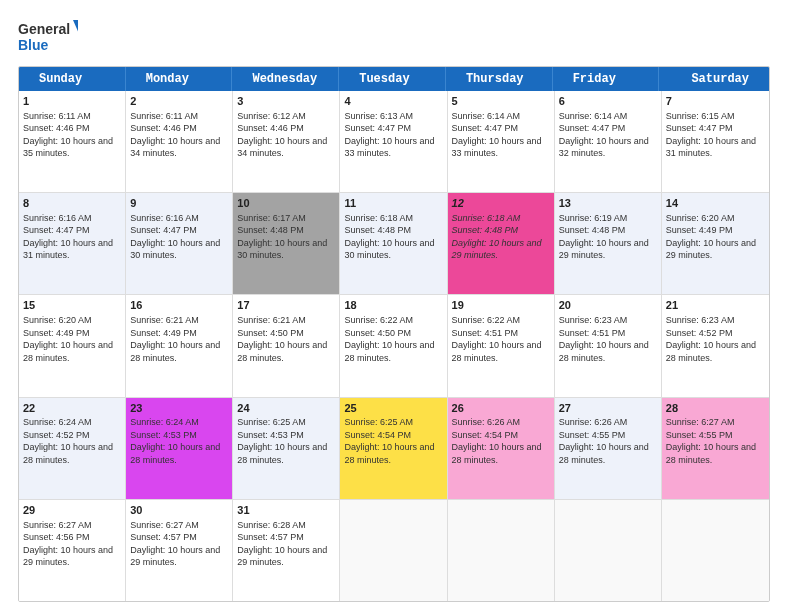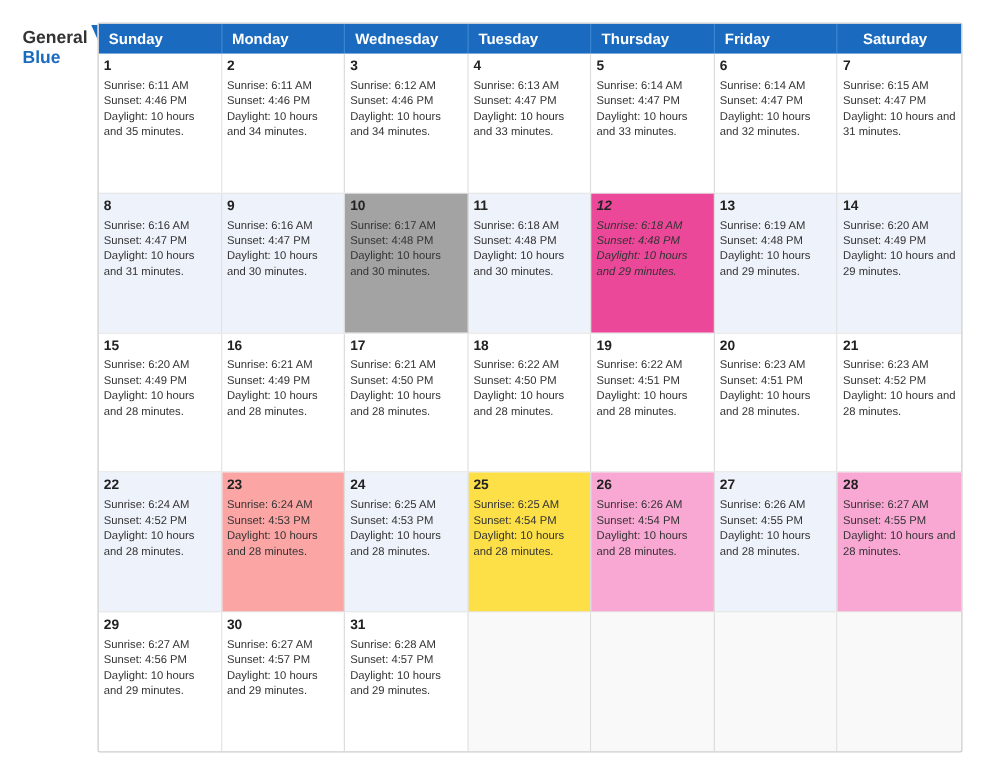--- a/index.html
+++ b/index.html
@@ -8,21 +8,21 @@
       height: 612px;
       font-family: Arial, sans-serif;
       background: #fff;
       overflow: hidden;
     }
     .page {
       width: 788px;
       height: 612px;
       padding: 18px 18px 10px 18px;
       display: flex;
-      flex-direction: row;
+      flex-direction: column;
     }
     .header {
       display: flex;
       justify-content: space-between;
       align-items: flex-start;
       margin-bottom: 10px;
     }
     .logo {
       display: flex;
       align-items: center;
@@ -52,23 +52,24 @@
     }
     .cal-header {
       display: grid;
       grid-template-columns: repeat(7, 1fr);
       background: #1a6bbf;
     }
     .cal-header-cell {
       color: #fff;
       font-size: 12px;
       font-weight: bold;
-      padding: 5px 8px;
+      padding: 5px 20px;
       text-align: left;
       border-right: 1px solid #3a85d0;
+      font-family: Liberation Mono, monospace;
     }
     .cal-header-cell:last-child { border-right: none; margin-left: 12px; }
     .cal-body {
       flex: 1;
       display: flex;
       flex-direction: column;
     }
     .cal-row {
       display: grid;
       grid-template-columns: repeat(7, 1fr);
@@ -262,21 +263,21 @@
         <span class="cell-info">Daylight: 10 hours and 28 minutes.</span>
       </div>
         </div>
         <div class="cal-row">
           <div class="cal-cell alt-row" style="background: rgb(238, 242, 250);">
         <span class="day-num">22</span>
         <span class="cell-info">Sunrise: 6:24 AM</span><br>
         <span class="cell-info">Sunset: 4:52 PM</span><br>
         <span class="cell-info">Daylight: 10 hours and 28 minutes.</span>
       </div>
-          <div class="cal-cell alt-row" style="background: #fca5a5;">
+          <div class="cal-cell alt-row" style="background: #d946ef;">
         <span class="day-num">23</span>
         <span class="cell-info">Sunrise: 6:24 AM</span><br>
         <span class="cell-info">Sunset: 4:53 PM</span><br>
         <span class="cell-info">Daylight: 10 hours and 28 minutes.</span>
       </div>
           <div class="cal-cell alt-row" style="background: rgb(238, 242, 250);">
         <span class="day-num">24</span>
         <span class="cell-info">Sunrise: 6:25 AM</span><br>
         <span class="cell-info">Sunset: 4:53 PM</span><br>
         <span class="cell-info">Daylight: 10 hours and 28 minutes.</span>

